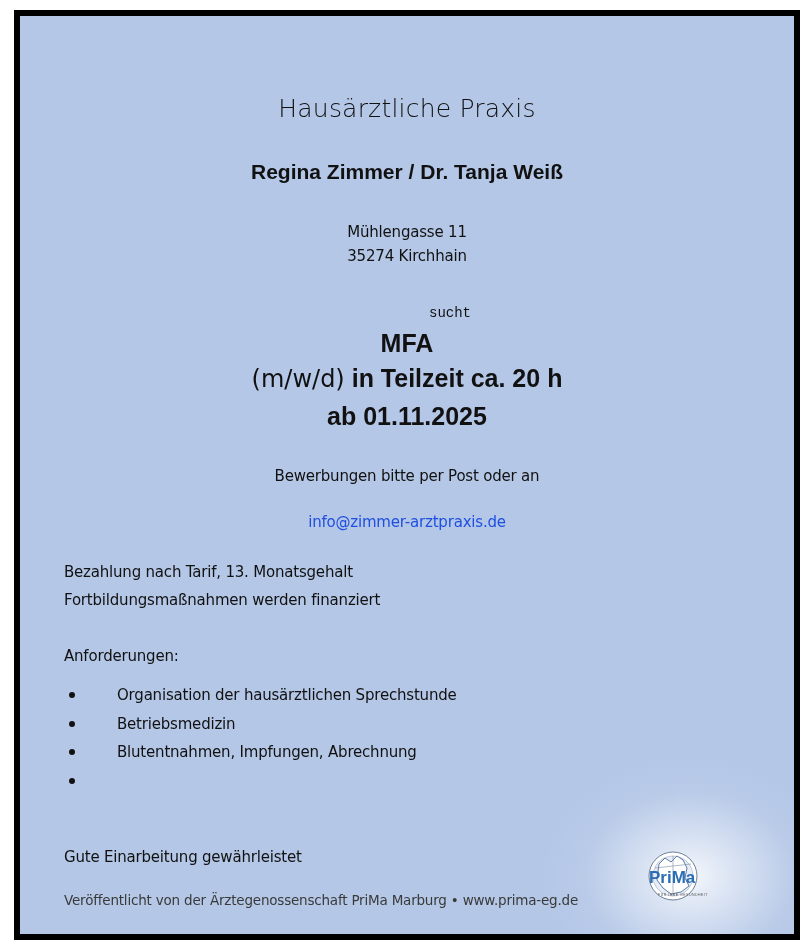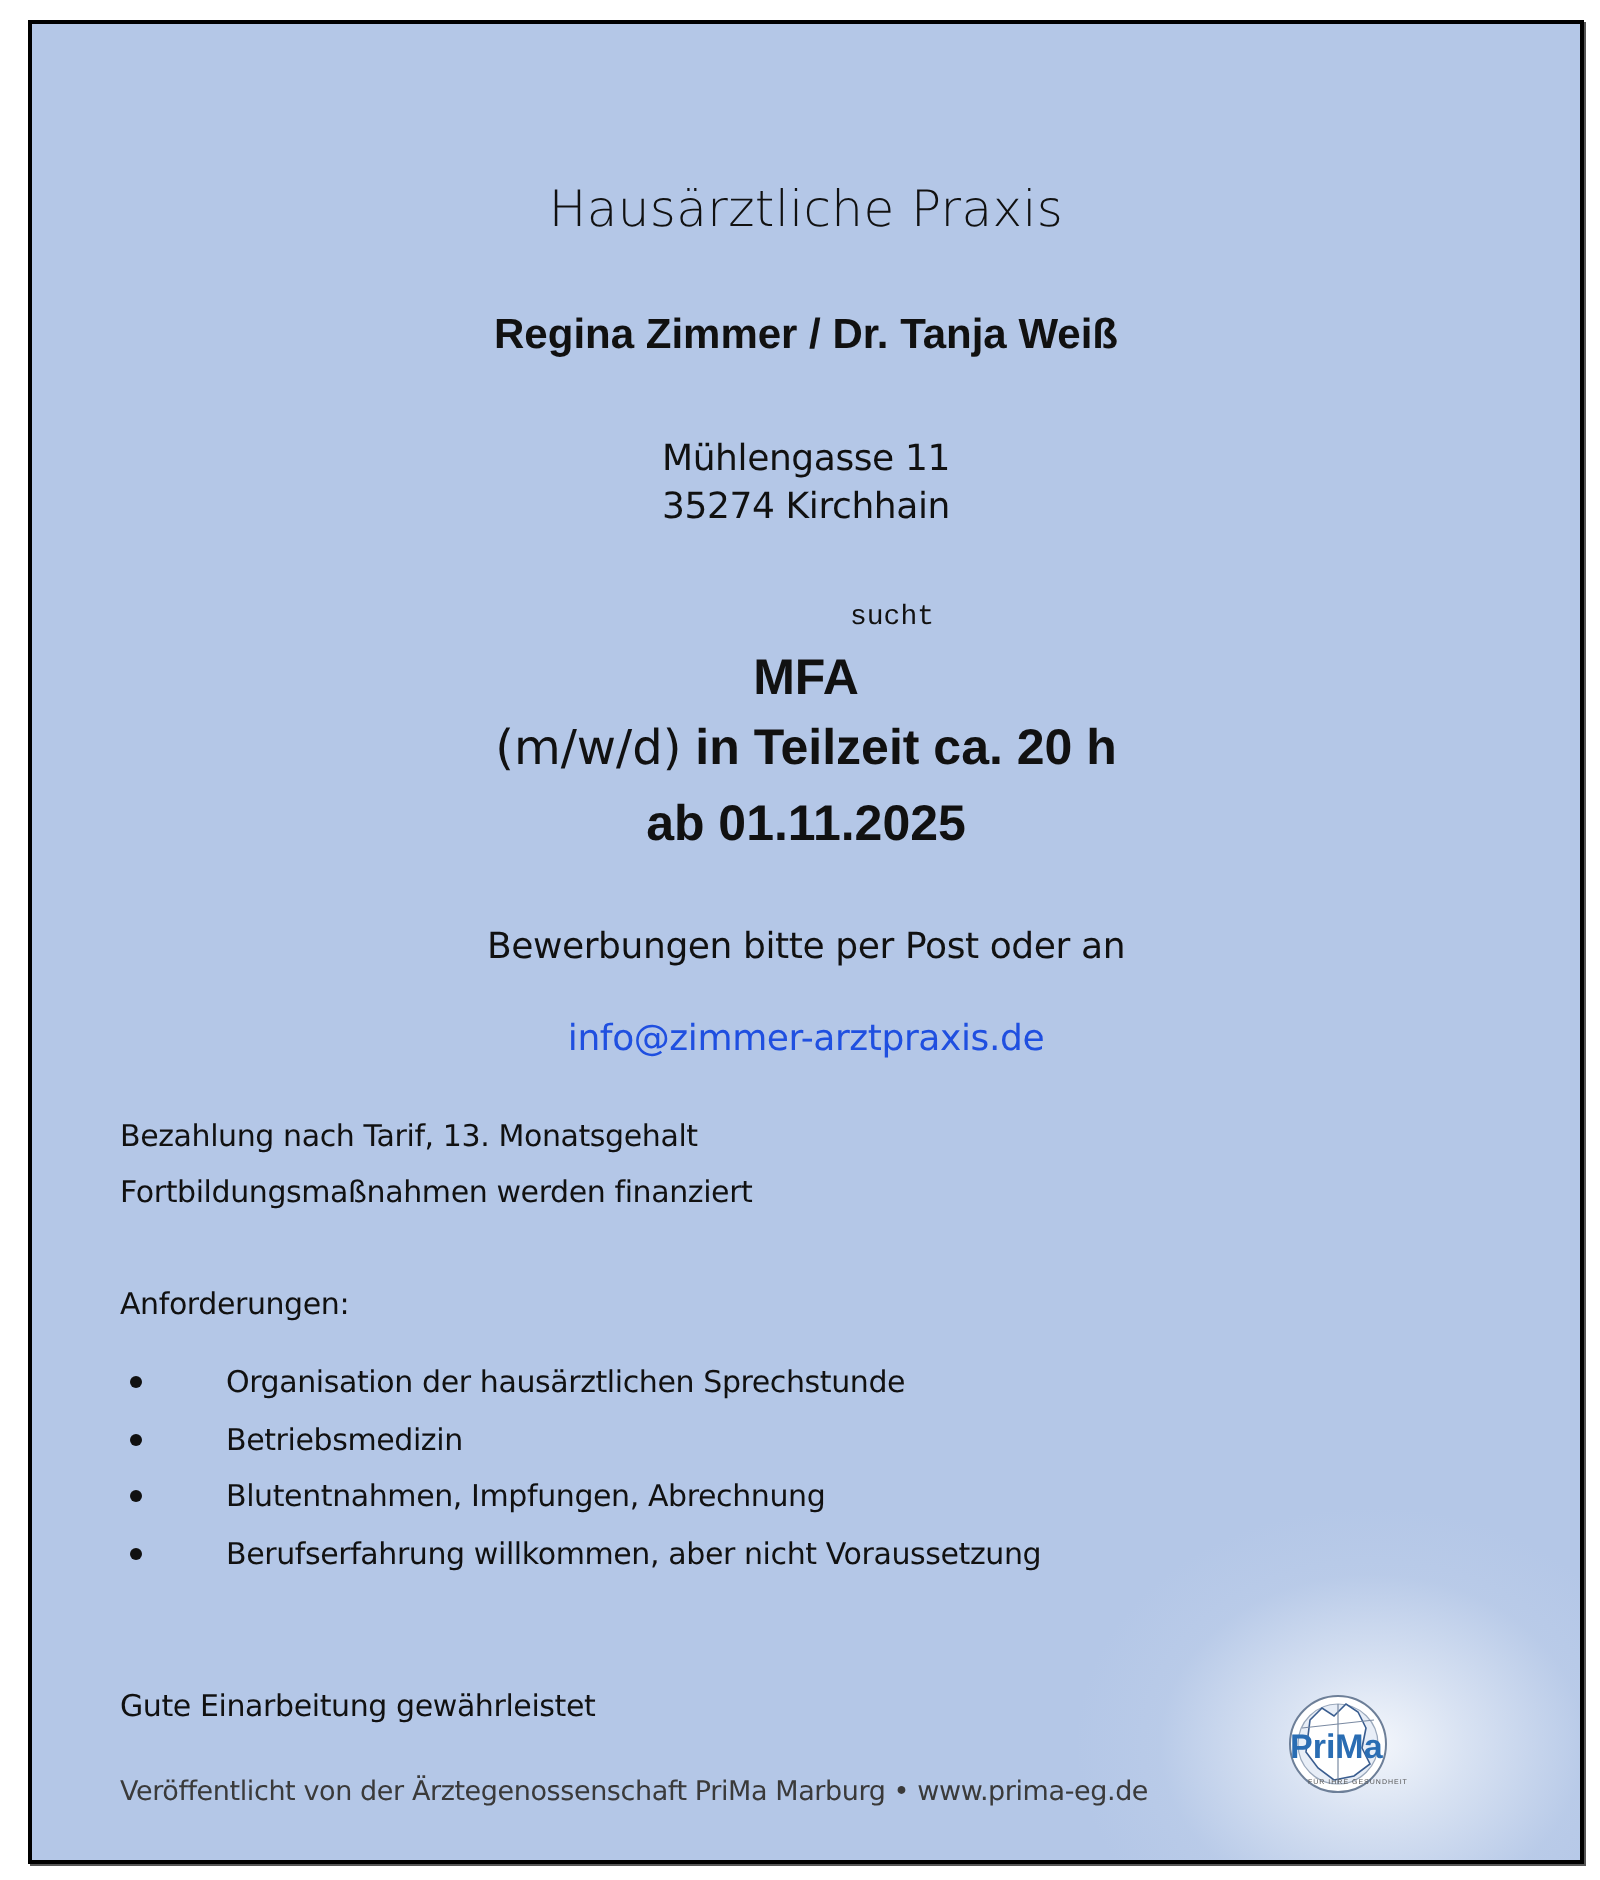--- a/index.html
+++ b/index.html
@@ -4,35 +4,35 @@
 <style>
   html, body { margin: 0; padding: 0; }
   body {
     width: 800px; height: 940px; background: #ffffff;
     position: relative; overflow: hidden;
     font-family: "Liberation Sans", sans-serif;
   }
   .card {
     position: absolute; left: 14px; top: 10px;
     width: 774px; height: 918px;
-    border: 2px solid #000000;
+    border: 6px solid #000000;
     box-shadow: 1px 1px 0 #555;
     background: #b4c7e7;
     overflow: hidden;
   }
   .glow {
     position: absolute; left: 520px; top: 740px;
     width: 300px; height: 240px;
     background: radial-gradient(ellipse at 50% 50%, rgba(255,255,255,0.85) 0%, rgba(240,244,250,0.6) 22%, rgba(200,214,236,0.25) 50%, rgba(180,199,231,0) 70%);
   }
   .center { position: absolute; left: 0; width: 774px; text-align: center; color: #111; white-space: nowrap; }
   .left { position: absolute; left: 44px; color: #111; white-space: nowrap; font-family: "DejaVu Sans", sans-serif; font-size: 15px; letter-spacing: -0.2px; }
   .title { top: 78px; font-family: "DejaVu Sans", sans-serif; font-size: 25px; font-weight: 300; letter-spacing: 0.2px; }
   .names { top: 144px; font-size: 21px; font-weight: bold; }
-  .addr { font-family: "DejaVu Sans", sans-serif; font-size: 18px; letter-spacing: -0.2px; }
+  .addr { font-family: "DejaVu Sans", sans-serif; font-size: 15px; letter-spacing: -0.2px; }
   .sucht { top: 289px; font-family: Liberation Mono, monospace; font-size: 14px; font-weight: 300; padding-left: 43px; }
   .big { font-size: 25px; font-weight: bold; }
   .light { font-weight: normal; font-family: "DejaVu Sans", sans-serif; font-size: 24px; }
   .email { color: #1f4fe0; }
   .bullets { position: absolute; left: 44px; top: 668px; margin: 0; padding: 0; list-style: none; font-family: "DejaVu Sans", sans-serif; font-size: 15px; color: #111; letter-spacing: -0.2px; }
   .bullets li { height: 28.7px; line-height: 22px; position: relative; padding-left: 53px; white-space: nowrap; }
   .bullets li .dot { position: absolute; left: 5px; top: 8px; width: 6px; height: 6px; border-radius: 50%; background: #111; }
   .foot { font-size: 13.5px; color: #3a3a3a; }
   .logo { position: absolute; left: 625px; top: 826px; width: 78px; height: 70px; }
 </style>
@@ -56,21 +56,21 @@
   <div class="center addr email" style="top:497px;">info@zimmer-arztpraxis.de</div>
 
   <div class="left" style="top:547px;">Bezahlung nach Tarif, 13. Monatsgehalt</div>
   <div class="left" style="top:575px;">Fortbildungsmaßnahmen werden finanziert</div>
 
   <div class="left" style="top:631px;">Anforderungen:</div>
   <ul class="bullets">
     <li><span class="dot"></span><span>Organisation der hausärztlichen Sprechstunde</span></li>
     <li><span class="dot"></span><span>Betriebsmedizin</span></li>
     <li><span class="dot"></span><span>Blutentnahmen, Impfungen, Abrechnung</span></li>
-    <li><span class="dot"></span><span>Berufserfahrung willkommen, aber nicht Voraussetzung</span></li>
+    <li><span class="dot"></span></li>
   </ul>
 
   <div class="left" style="top:800px;margin-top:32px;">Gute Einarbeitung gewährleistet</div>
 
   <div class="left foot" style="top:876px;">Veröffentlicht von der Ärztegenossenschaft PriMa Marburg • www.prima-eg.de</div>
 
   <div class="logo">
     <svg width="78" height="70" viewBox="0 0 78 70">
       <circle cx="28" cy="34" r="24" fill="#ffffff" stroke="#6d7f98" stroke-width="1"></circle>
       <circle cx="28" cy="34" r="20" fill="#e8eef7" stroke="#9aa8bb" stroke-width="0.6"></circle>

